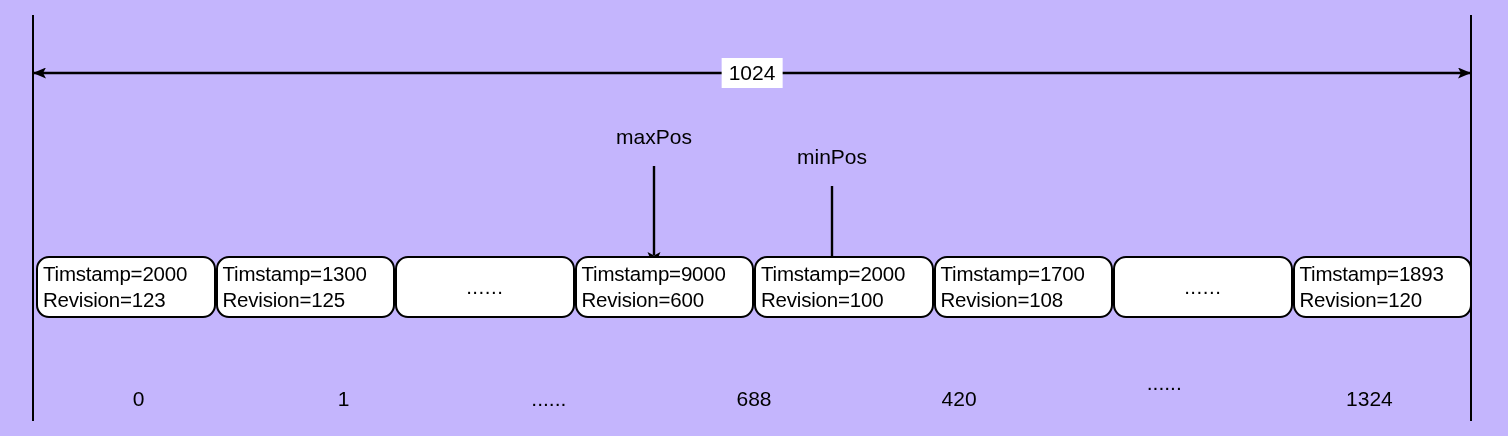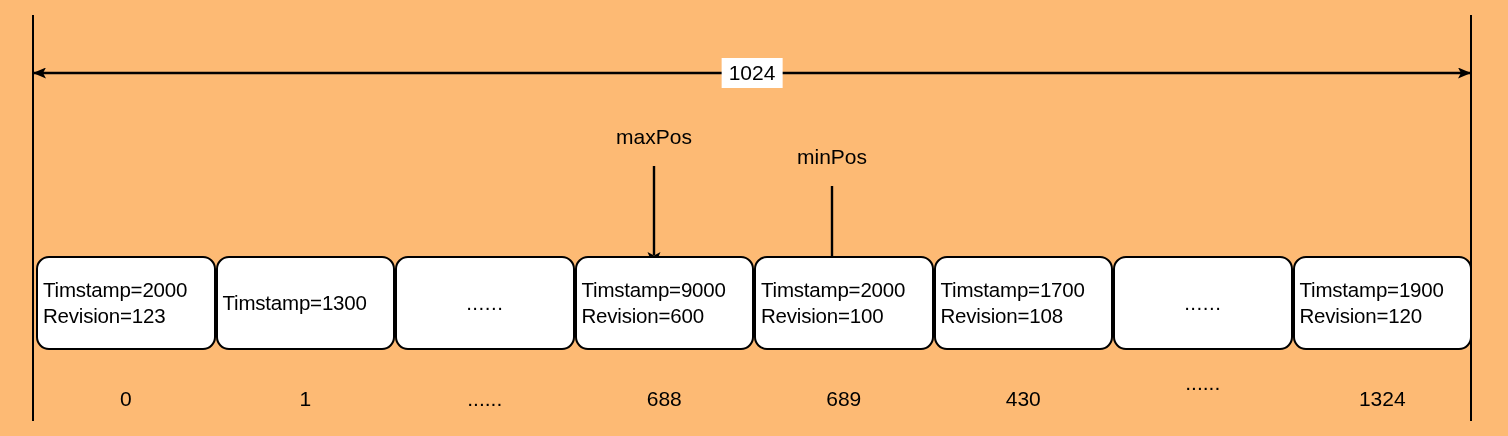--- a/index.html
+++ b/index.html
@@ -8,21 +8,21 @@
     background: #ffffff;
   }
   body {
     font-family: "Liberation Sans", sans-serif;
     color: #000000;
   }
   #diagram-root {
     position: relative;
     width: 1508px;
     height: 436px;
-    background: #fdba74;
+    background: #c4b5fd;
     overflow: hidden;
   }
 
   
   .guide-rail {
     position: absolute;
     top: 15px;
     width: 2px;
     height: 406px;
     background: #000000;
@@ -70,21 +70,21 @@
     margin-left: auto;
     margin-right: auto;
   }
 
   
   #cell-strip {
     position: absolute;
     left: 36px;
     top: 256px;
     width: 1436px;
-    height: 94px;
+    height: 62px;
     display: flex;
   }
   .cell {
     flex: 1 1 0;
     min-width: 0;
     box-sizing: border-box;
     border: 2px solid #000000;
     border-radius: 13px;
     background: #ffffff;
     display: flex;
@@ -175,63 +175,61 @@
     </svg>
   </div>
 
   <div id="cell-strip">
     <div class="cell">
       <div class="cell-line">Timstamp=2000</div>
       <div class="cell-line">Revision=123</div>
     </div>
     <div class="cell">
       <div class="cell-line">Timstamp=1300</div>
+      <div class="cell-line">Revision=125</div>
     </div>
     <div class="cell cell-gap">
       <div class="cell-ellipsis">......</div>
     </div>
     <div class="cell">
       <div class="cell-line">Timstamp=9000</div>
       <div class="cell-line">Revision=600</div>
     </div>
     <div class="cell">
       <div class="cell-line">Timstamp=2000</div>
       <div class="cell-line">Revision=100</div>
     </div>
     <div class="cell">
       <div class="cell-line">Timstamp=1700</div>
       <div class="cell-line">Revision=108</div>
     </div>
     <div class="cell cell-gap">
       <div class="cell-ellipsis">......</div>
     </div>
     <div class="cell">
-      <div class="cell-line">Timstamp=1900</div>
+      <div class="cell-line">Timstamp=1893</div>
       <div class="cell-line">Revision=120</div>
     </div>
   </div>
 
   <div id="index-row">
     <div class="index-cell">
       <span class="index-label">0</span>
     </div>
     <div class="index-cell">
       <span class="index-label">1</span>
     </div>
     <div class="index-cell">
       <span class="index-label">......</span>
     </div>
     <div class="index-cell">
       <span class="index-label">688</span>
     </div>
     <div class="index-cell">
-      <span class="index-label">689</span>
-    </div>
-    <div class="index-cell">
-      <span class="index-label">430</span>
+      <span class="index-label">420</span>
     </div>
     <div class="index-cell">
       <span class="index-label raised">......</span>
     </div>
     <div class="index-cell">
       <span class="index-label">1324</span>
     </div>
   </div>
 
 </div>

